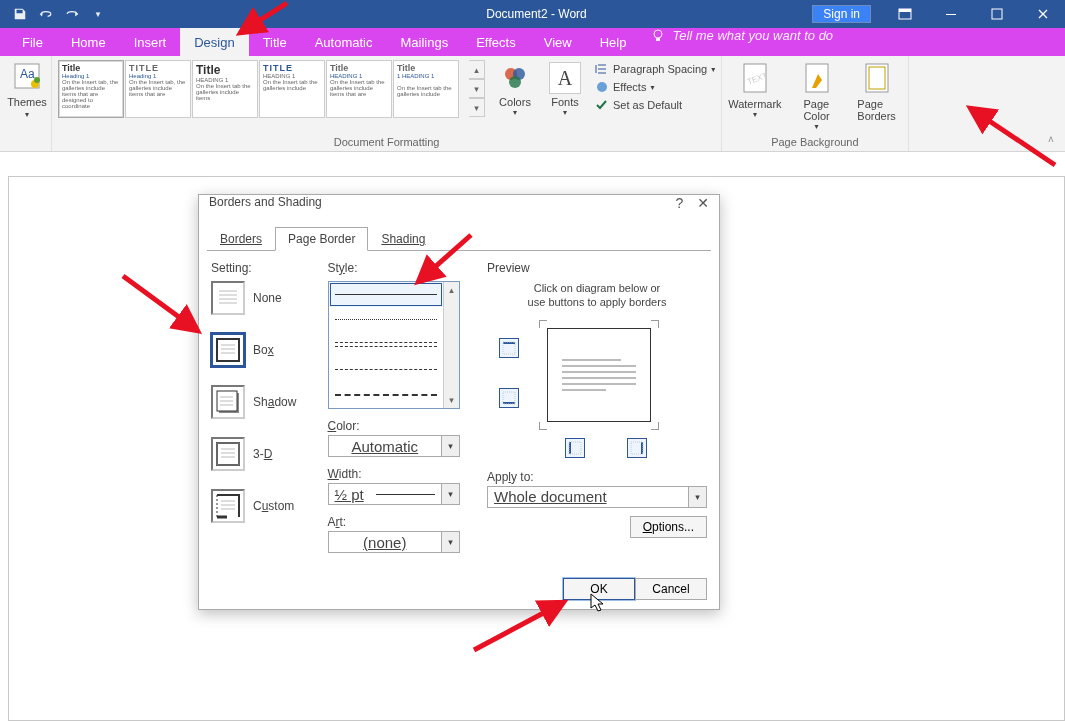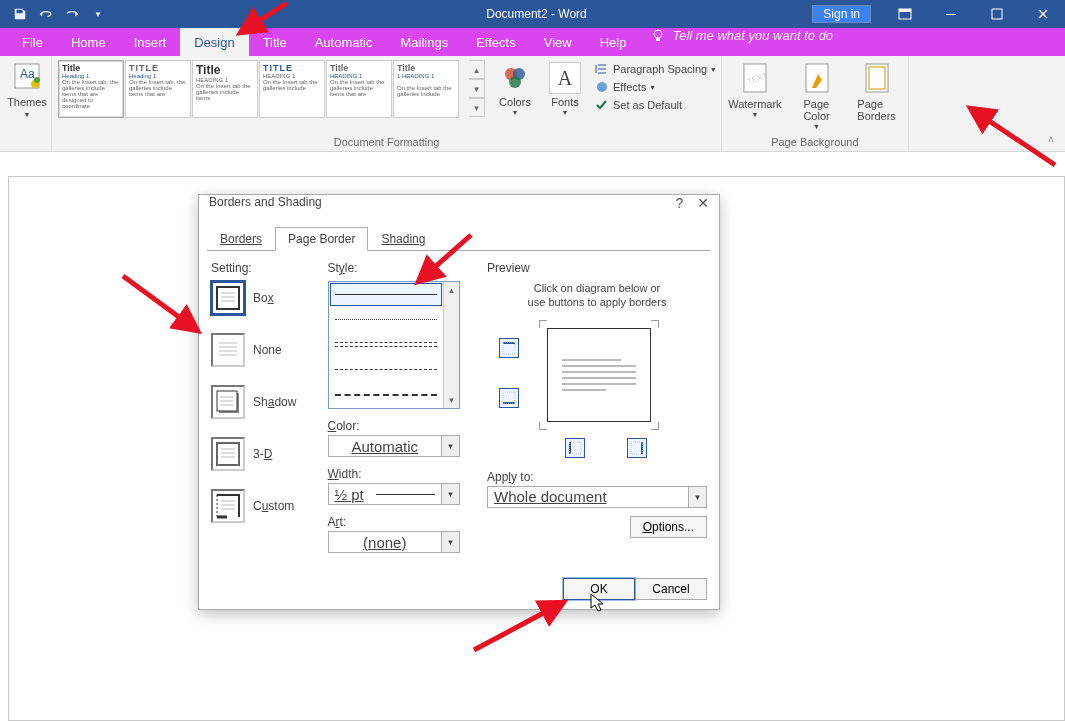--- a/index.html
+++ b/index.html
@@ -273,45 +273,45 @@
   <div class="dlg-tabs">
     <div class="dlg-tab"><span class="u">Borders</span></div>
     <div class="dlg-tab active"><span>Page Border</span></div>
     <div class="dlg-tab"><span class="u">Shading</span></div>
   </div>
   <div class="dlg-tab-line"></div>
   <div class="dlg-body">
 
     <div class="col-setting">
       <div class="label">Setting:</div>
+      <div class="setting-item">
+        <div class="setting-icon">
+            <svg width="26" height="26" viewBox="0 0 26 26">
+              <g stroke="#bbb">
+                <line x1="4" y1="6" x2="22" y2="6"></line>
+                <line x1="4" y1="10" x2="22" y2="10"></line>
+                <line x1="4" y1="14" x2="22" y2="14"></line>
+                <line x1="4" y1="18" x2="22" y2="18"></line>
+              </g>
+            </svg>
+          </div>
+        <span>None</span>
+      </div>
       <div class="setting-item selected">
         <div class="setting-icon">
             <svg width="26" height="26" viewBox="0 0 26 26">
               <rect x="2" y="2" width="22" height="22" fill="none" stroke="#333" stroke-width="2"></rect>
               <g stroke="#bbb">
                 <line x1="6" y1="8" x2="20" y2="8"></line>
                 <line x1="6" y1="12" x2="20" y2="12"></line>
                 <line x1="6" y1="16" x2="20" y2="16"></line>
               </g>
             </svg>
           </div>
         <span>Bo<span class="u">x</span></span>
-      </div>
-      <div class="setting-item">
-        <div class="setting-icon">
-            <svg width="26" height="26" viewBox="0 0 26 26">
-              <g stroke="#bbb">
-                <line x1="4" y1="6" x2="22" y2="6"></line>
-                <line x1="4" y1="10" x2="22" y2="10"></line>
-                <line x1="4" y1="14" x2="22" y2="14"></line>
-                <line x1="4" y1="18" x2="22" y2="18"></line>
-              </g>
-            </svg>
-          </div>
-        <span>None</span>
       </div>
       <div class="setting-item">
         <div class="setting-icon">
             <svg width="26" height="26" viewBox="0 0 26 26">
               <rect x="4" y="4" width="20" height="20" fill="#888"></rect>
               <rect x="2" y="2" width="20" height="20" fill="#fff" stroke="#333"></rect>
               <g stroke="#bbb">
                 <line x1="5" y1="8" x2="18" y2="8"></line>
                 <line x1="5" y1="12" x2="18" y2="12"></line>
                 <line x1="5" y1="16" x2="18" y2="16"></line>

